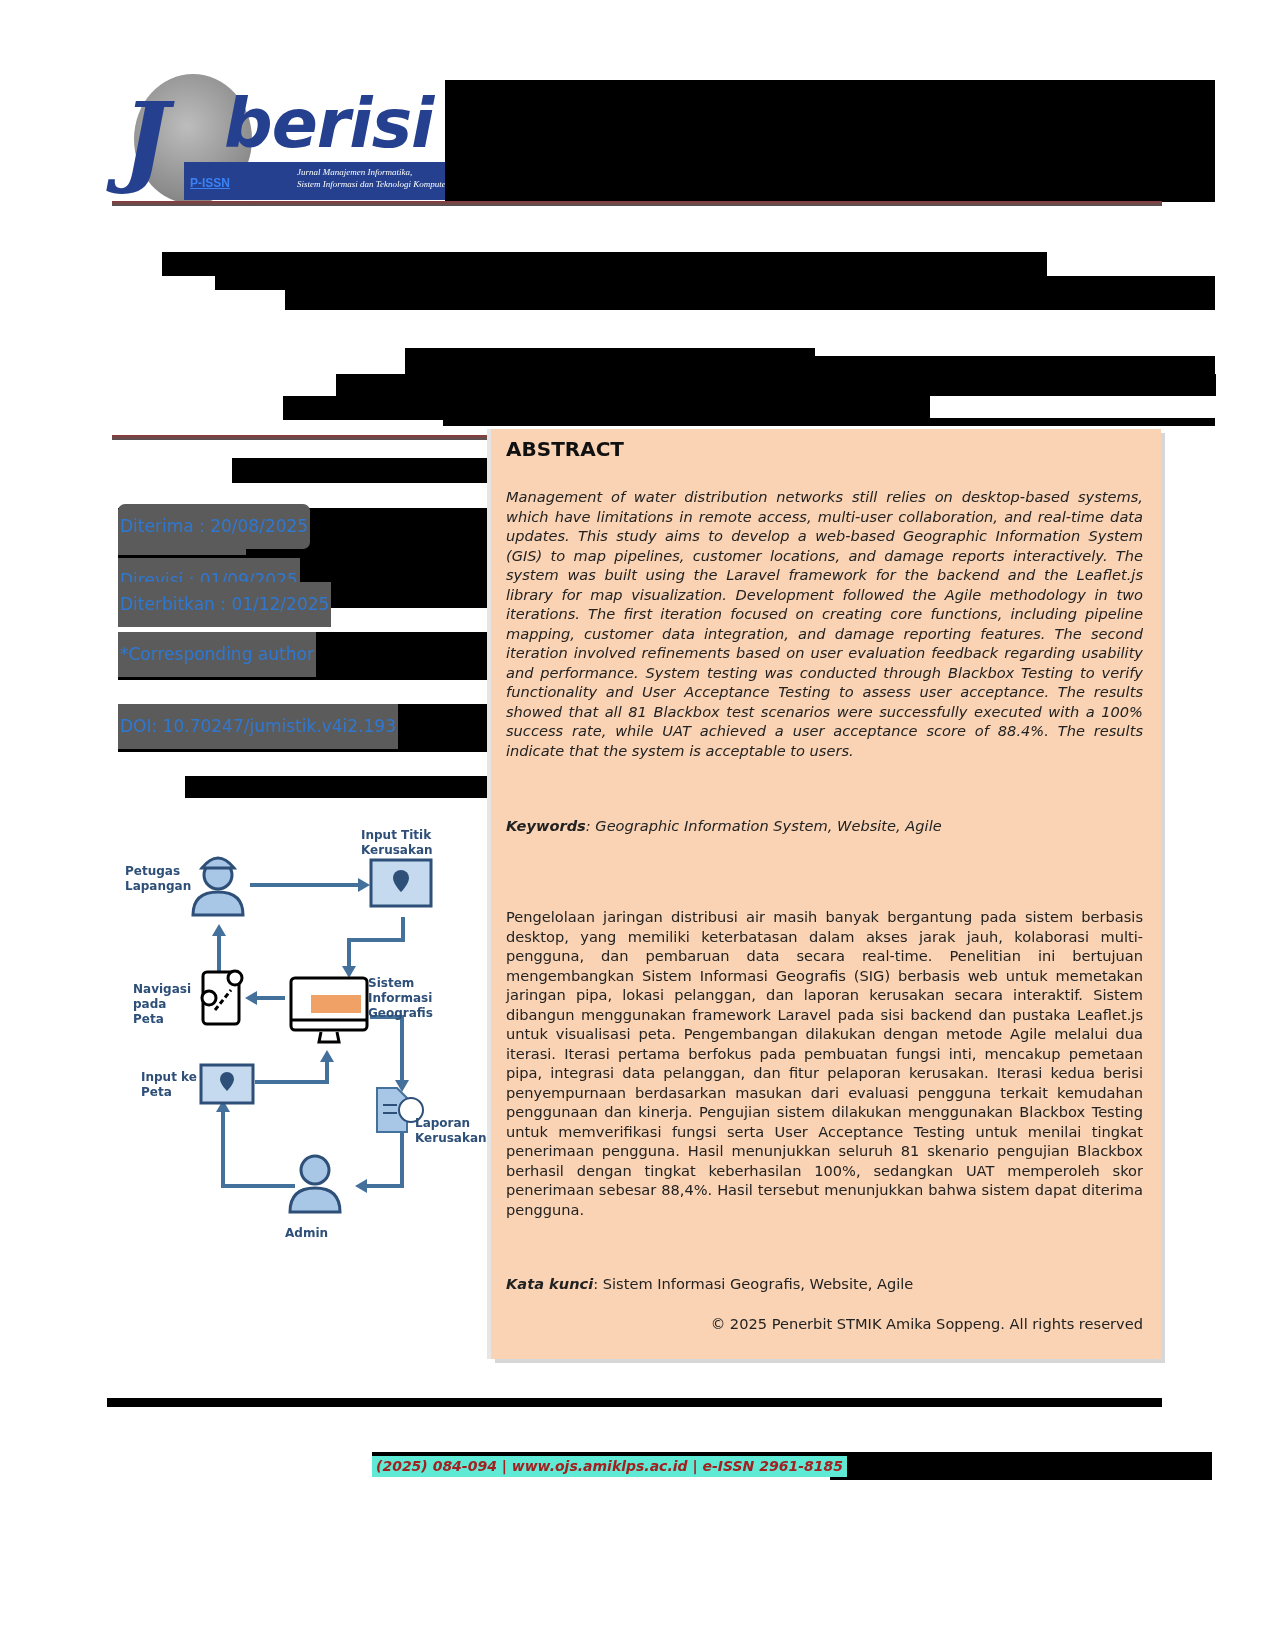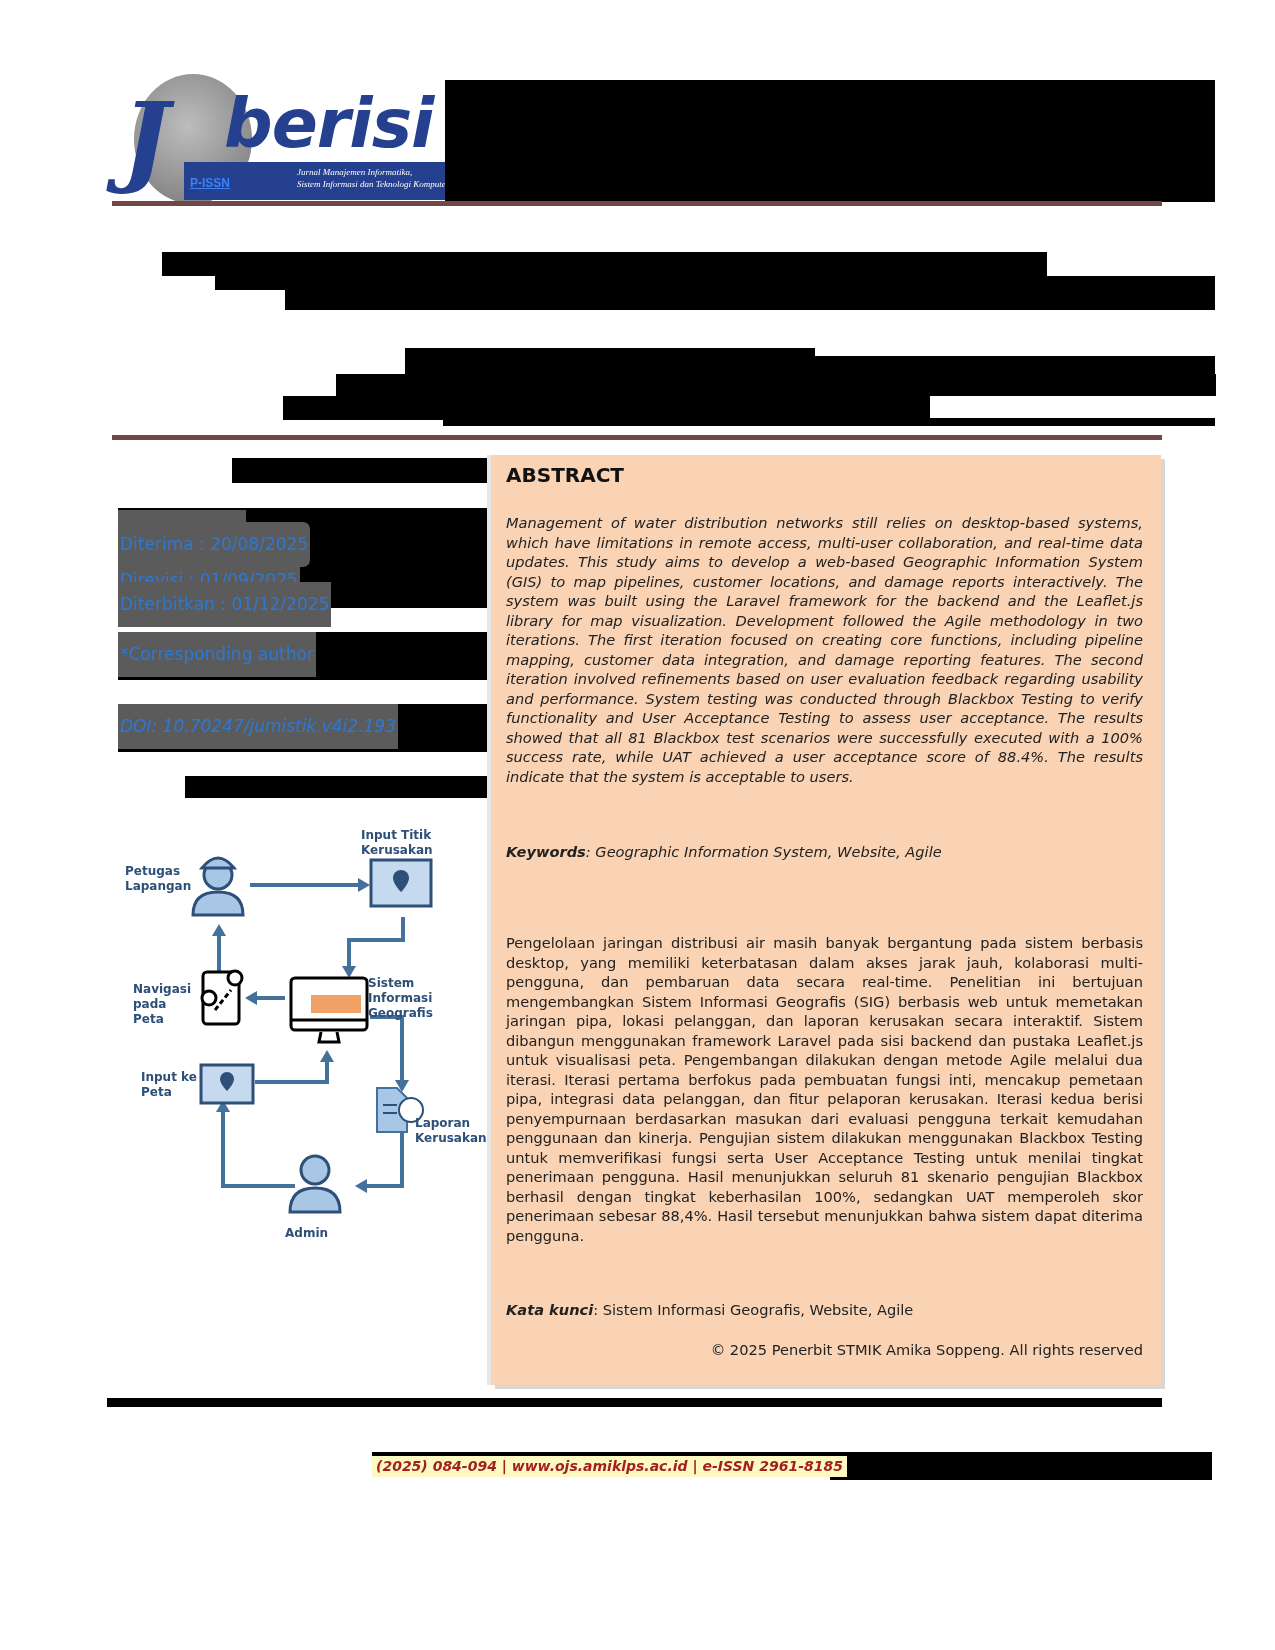--- a/index.html
+++ b/index.html
@@ -10,32 +10,32 @@
   .logo { position: absolute; left: 112px; top: 70px; width: 360px; height: 140px; }
   .logo-globe { position: absolute; left: 22px; top: 4px; width: 118px; height: 130px; border-radius: 50%; background: radial-gradient(circle at 45% 40%, #bdbdbd, #8a8a8a 70%, #6d6d6d); }
   .logo-j { position: absolute; left: 10px; top: 18px; font: italic bold 100px "DejaVu Serif", serif; color: #24408e; line-height: 1; }
   .logo-word { position: absolute; left: 112px; top: 20px; font: italic bold 68px "DejaVu Sans", sans-serif; color: #24408e; letter-spacing: -1px; line-height: 1; }
   .logo-band { position: absolute; left: 72px; top: 92px; width: 288px; height: 38px; background: #24408e; }
   .logo-sub { position: absolute; left: 185px; top: 96px; font: italic 9px "Liberation Serif", serif; color: #fff; line-height: 12px; white-space: pre-line; }
   .logo-issn { position: absolute; left: 78px; top: 106px; font: bold 12px "Liberation Sans", sans-serif; color: #3b82f6; text-decoration: underline; }
   
   .side-text { position: absolute; left: 118px; font: 17px "DejaVu Sans", sans-serif; color: #2f78d2; background: #5b5b5b; line-height: 21px; padding: 12px 2px; }
   
-  .abstract-box { position: absolute; left: 491px; top: 455px; width: 670px; height: 930px; background: #f9d3b4; box-shadow: 4px 4px 0 #d7d7d7, -4px 0 0 #e6e6e6; }
+  .abstract-box { position: absolute; left: 491px; top: 429px; width: 670px; height: 930px; background: #f9d3b4; box-shadow: 4px 4px 0 #d7d7d7, -4px 0 0 #e6e6e6; }
   .abstract-inner { position: absolute; left: 15px; right: 18px; }
   .sec-heading { font: bold 20px "DejaVu Sans", sans-serif; color: #111; }
   .abs-en { font: italic 14.6px "DejaVu Sans", sans-serif; text-align: justify; line-height: 19.5px; color: #222; }
   .abs-id { font: 14.6px "DejaVu Sans", sans-serif; text-align: justify; line-height: 19.5px; color: #222; }
   .kw { font-size: 14.6px; font-family: "DejaVu Sans", sans-serif; color: #222; }
   .kw b { font-style: italic; }
   .copyright { font: 14.6px "DejaVu Sans", sans-serif; text-align: right; color: #222; }
   
   .diagram { position: absolute; left: 115px; top: 820px; width: 370px; height: 430px; }
   .dlabel { position: absolute; font: bold 12px "DejaVu Sans", sans-serif; color: #2d4f78; text-align: left; line-height: 15px; }
-  .footer-text { position: absolute; left: 372px; top: 1510px; height: 21px; background: #fef9c3; font: bold italic 14px "DejaVu Sans", sans-serif; color: #a32020; padding: 1px 4px; white-space: nowrap; line-height: 19px; }
+  .footer-text { position: absolute; left: 372px; top: 1510px; height: 21px; background: #5eead4; font: bold italic 14px "DejaVu Sans", sans-serif; color: #a32020; padding: 1px 4px; white-space: nowrap; line-height: 19px; }
 </style>
 </head>
 <body>
 
 <div class="logo">
   <div class="logo-globe"></div>
   <div class="logo-j">J</div>
   <div class="logo-word">berisi</div>
   <div class="logo-band"></div>
   <div class="logo-issn">P-ISSN</div>
@@ -54,27 +54,27 @@
 <div class="redact" style="left:405px; top:356px; width:810px; height:18px;"></div>
 <div class="redact" style="left:336px; top:374px; width:880px; height:22px;"></div>
 <div class="redact" style="left:283px; top:396px; width:647px; height:24px;"></div>
 <div class="redact" style="left:443px; top:418px; width:772px; height:8px;"></div>
 
 <div class="rule" style="top:435px;"></div>
 
 <div class="redact" style="left:232px; top:458px; width:255px; height:25px;"></div>
 <div class="redact" style="left:118px; top:508px; width:370px; height:100px;"></div>
 <div class="side-text" style="top:510px;">Sejarah Artikel</div>
-<div class="side-text" style="top:522px;border-radius:7px;">Diterima : 20/08/2025</div>
+<div class="side-text" style="top:504px;border-radius:7px;">Diterima : 20/08/2025</div>
 <div class="side-text" style="top:558px;">Direvisi : 01/09/2025</div>
 <div class="side-text" style="top:582px;">Diterbitkan : 01/12/2025</div>
 <div class="redact" style="left:118px; top:632px; width:370px; height:48px;"></div>
 <div class="side-text" style="top:632px;">*Corresponding author</div>
 <div class="redact" style="left:118px; top:704px; width:370px; height:48px;"></div>
-<div class="side-text" style="top:704px;font-style:italic;">DOI: 10.70247/jumistik.v4i2.193</div>
+<div class="side-text" style="top:704px;">DOI: 10.70247/jumistik.v4i2.193</div>
 <div class="redact" style="left:185px; top:776px; width:302px; height:22px;"></div>
 
 <div class="diagram">
   <svg width="370" height="430" viewBox="0 0 370 430">
     <g fill="none" stroke="#44709c" stroke-width="4">
 
       <line x1="135" y1="65" x2="245" y2="65"></line>
 
       <polyline points="288,97 288,120 234,120 234,148"></polyline>
 

